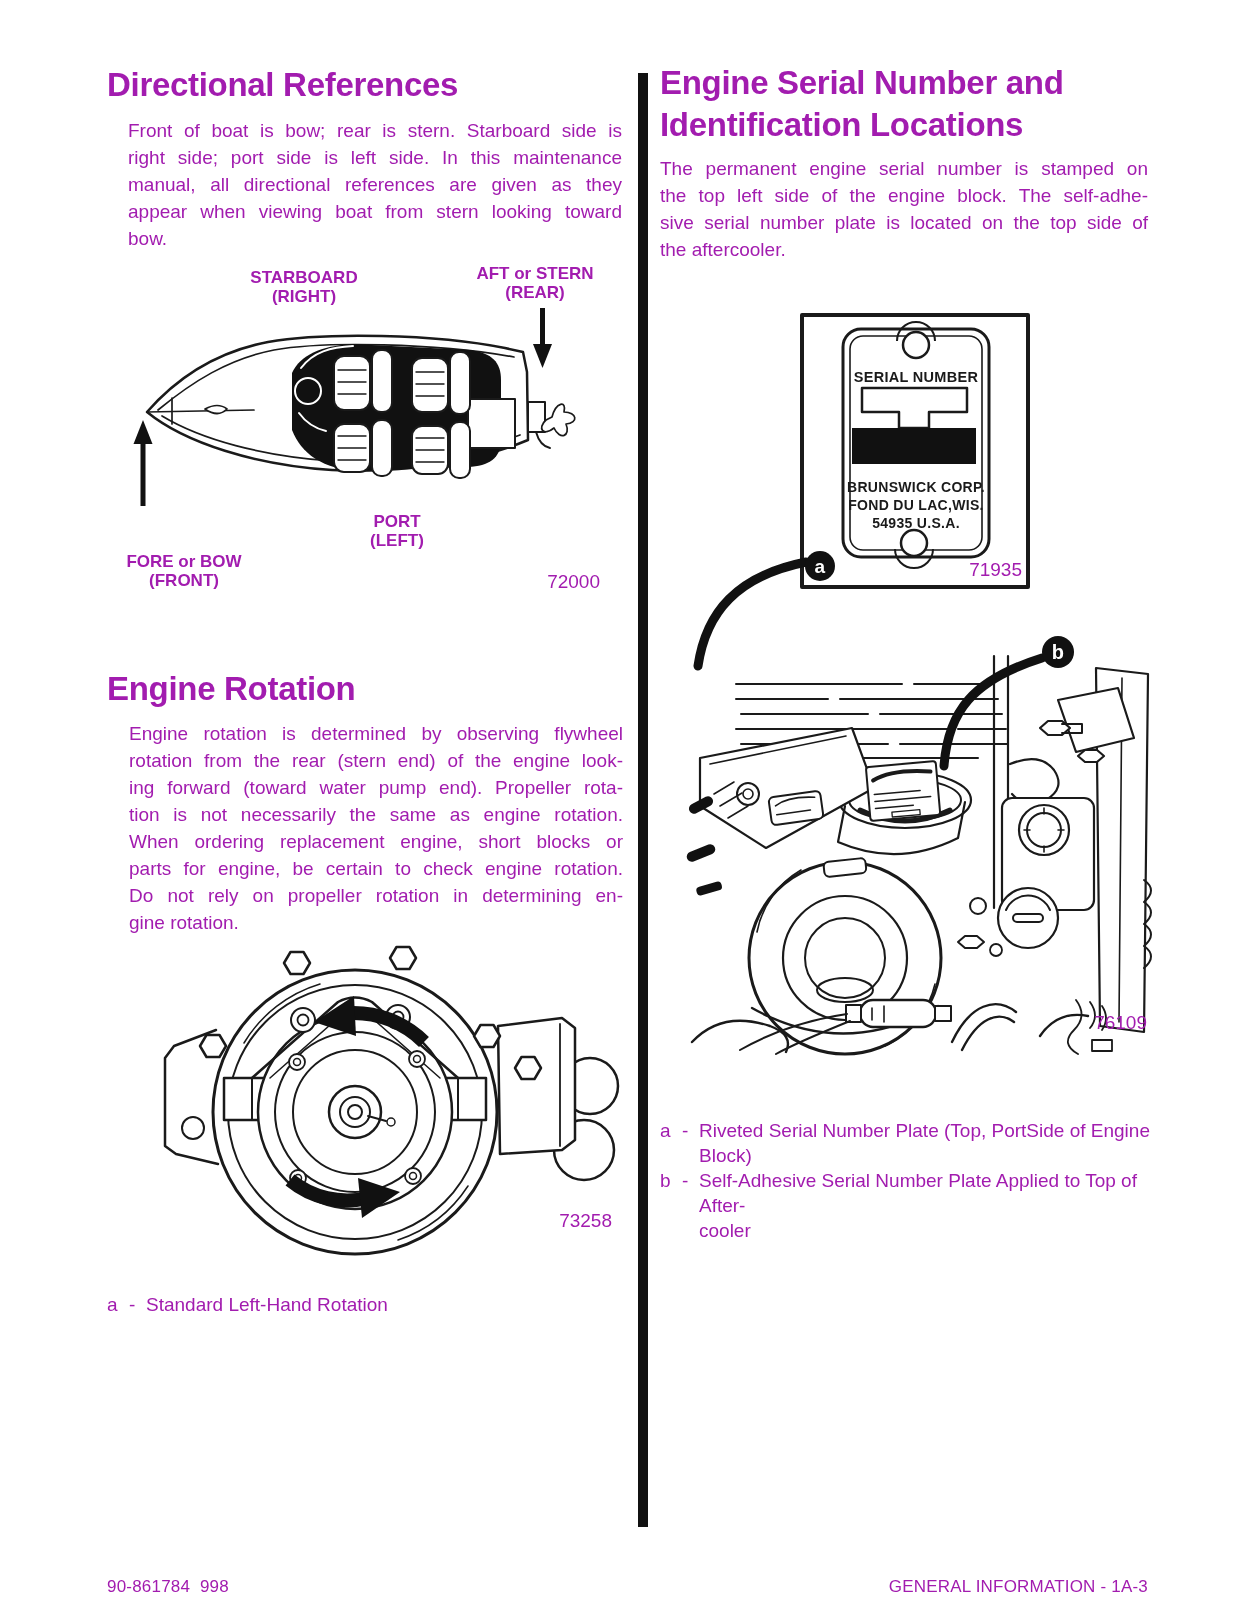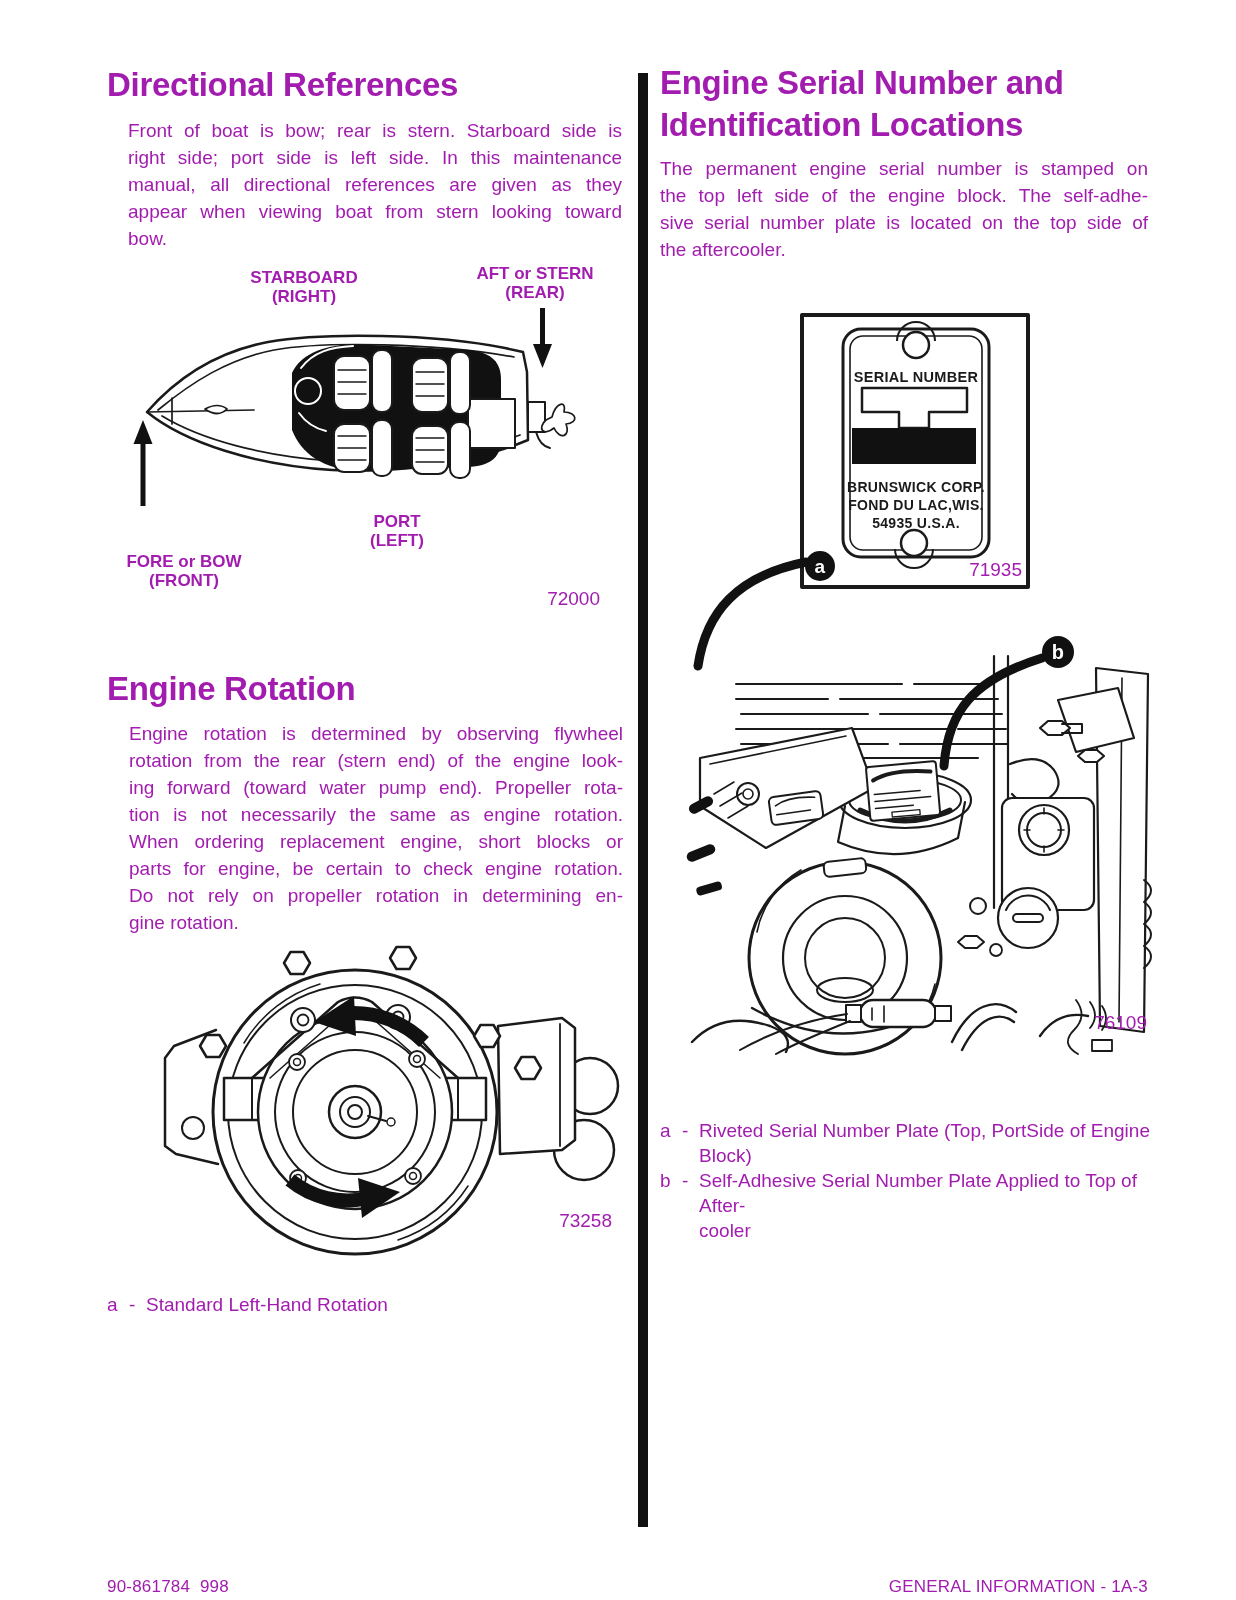--- a/index.html
+++ b/index.html
@@ -91,21 +91,21 @@
     <div>(REAR)</div>
   </div>
   <div class="abs fig-label" style="left:94px;top:512px;width:180px;margin-top:40px;">
     <div>FORE or BOW</div>
     <div>(FRONT)</div>
   </div>
   <div class="abs fig-label" style="left:307px;top:512px;width:180px;">
     <div>PORT</div>
     <div>(LEFT)</div>
   </div>
-  <div class="abs fig-num" style="left:470px;top:571px;width:130px;margin-top:17px;">72000</div>
+  <div class="abs fig-num" style="left:470px;top:571px;width:130px;">72000</div>
 
   <div class="abs h1" style="left:107px;top:668px;">Engine Rotation</div>
 
   <div class="abs para" style="left:107px;top:720px;width:494px;margin-left:22px;">
     <div class="body-line">Engine rotation is determined by observing flywheel</div>
     <div class="body-line">rotation from the rear (stern end) of the engine look-</div>
     <div class="body-line">ing forward (toward water pump end). Propeller rota-</div>
     <div class="body-line">tion is not necessarily the same as engine rotation.</div>
     <div class="body-line">When ordering replacement engine, short blocks or</div>
     <div class="body-line">parts for engine, be certain to check engine rotation.</div>

